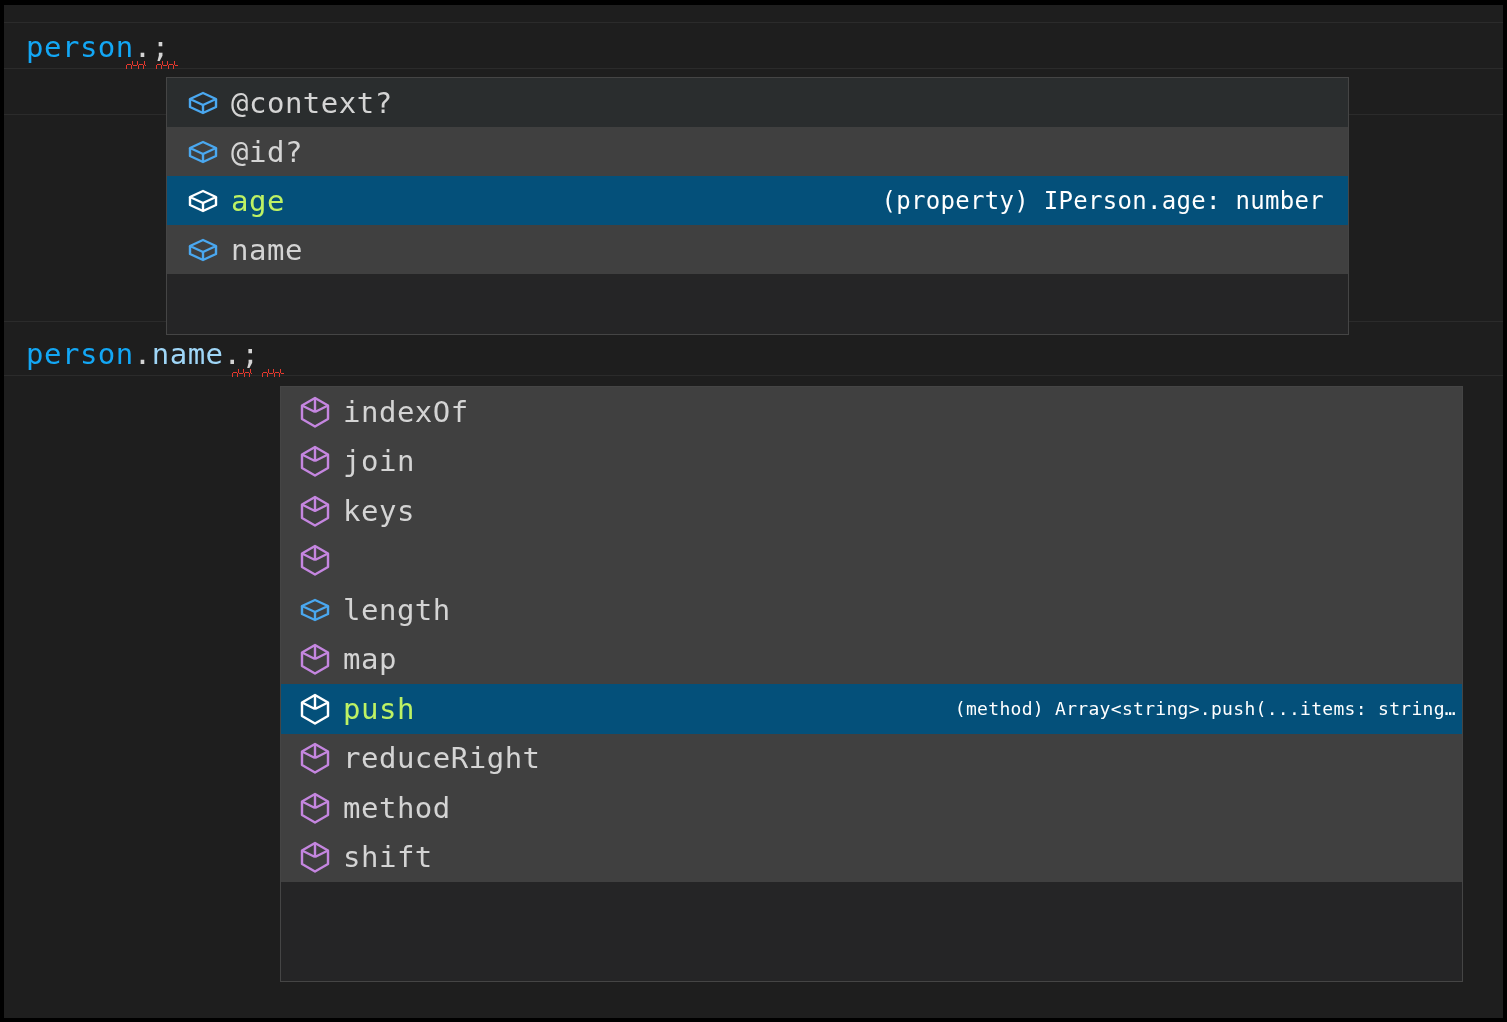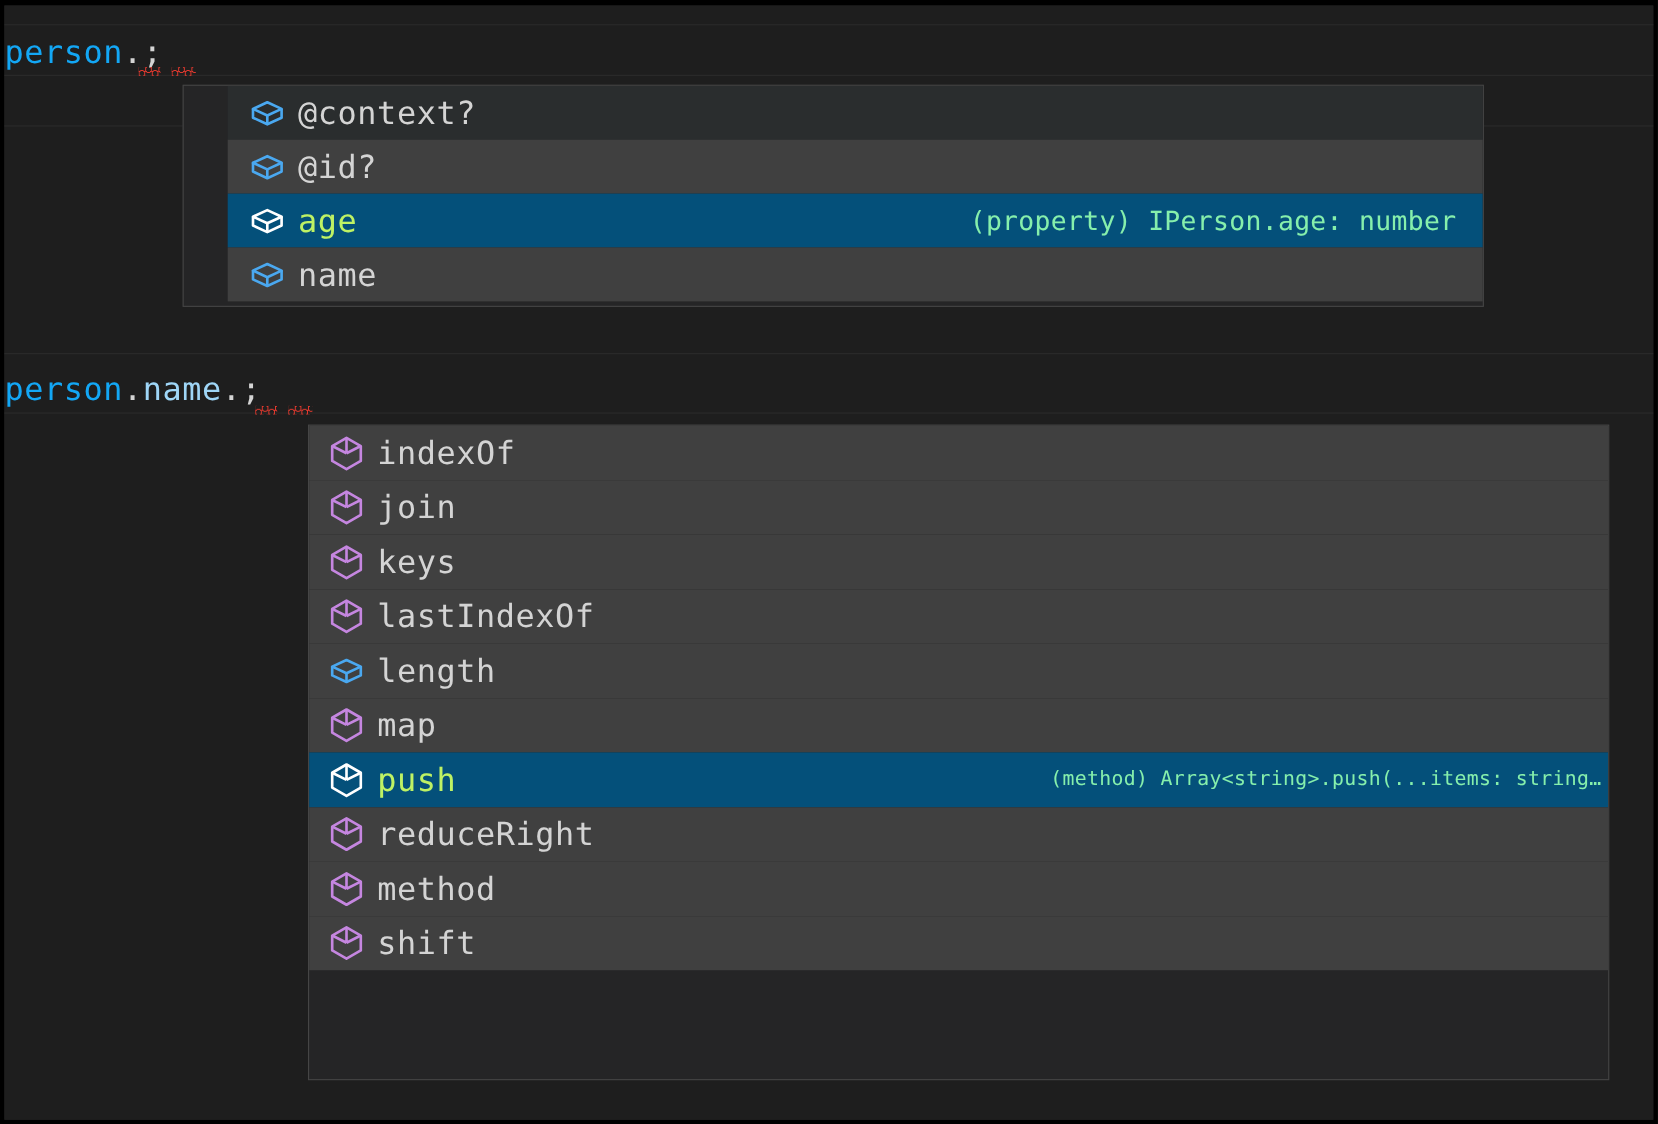--- a/index.html
+++ b/index.html
@@ -42,20 +42,21 @@
   .code-line {
     position: absolute;
     left: 0;
     right: 0;
     height: 46px;
     display: flex;
     align-items: center;
     font-size: 29px;
     letter-spacing: 0.5px;
     white-space: pre;
+    padding-left: 22px;
   }
   .tok-var   { color: #13a7f5; }
   .tok-prop  { color: #9fd6f7; }
   .tok-punct { color: #d4d4d4; }
 
   
   .squig {
     position: absolute;
     height: 8px;
     background-repeat: repeat-x;
@@ -98,29 +99,28 @@
   .row.focused .label { color: #bef264; }
 
   .detail {
     margin-left: auto;
     color: #c6d6e3;
     white-space: pre;
     letter-spacing: 0.3px;
     overflow: hidden;
     text-overflow: clip;
   }
-  .row.focused .detail { color: #86efac; }
+  .row.focused .detail { color: #ffffff; }
 
   
   #suggest-1 {
     left: 162px;
     top: 72px;
     width: 1183px;
-    height: 202px;
-    padding-left: 40px;
+    height: 258px;
   }
   #suggest-1 .row   { height: 49px; }
   #suggest-1 .ico   { width: 56px; margin-left: 8px; }
   #suggest-1 .label { font-size: 29px; }
   #suggest-1 .detail{ font-size: 24px; margin-right: 24px; }
 
   
   #suggest-2 {
     left: 276px;
     top: 381px;
@@ -243,21 +243,20 @@
         <span class="detail"></span>
       </div>
 
       <div class="row">
         <span class="ico">
           <svg width="34" height="34" viewBox="0 0 34 34">
             <path d="M17 3 L30 10.5 L30 24 L17 31.5 L4 24 L4 10.5 Z" fill="none" stroke="#c586e0" stroke-width="2.4" stroke-linejoin="round"></path>
             <path d="M17 3 L17 17 M17 17 L4 10.5 M17 17 L30 10.5" fill="none" stroke="#c586e0" stroke-width="2.4" stroke-linejoin="round"></path>
           </svg>
         </span>
-        <span class="label">lastIndexOf</span>
         <span class="detail"></span>
       </div>
 
       <div class="row">
         <span class="ico">
           <svg width="34" height="30" viewBox="0 0 34 30">
             <path d="M17 5 L30 11 L17 17 L4 11 Z" fill="none" stroke="#4aa8f0" stroke-width="2.4" stroke-linejoin="round"></path>
             <path d="M4 11 L4 19 L17 25 L30 19 L30 11" fill="none" stroke="#4aa8f0" stroke-width="2.4" stroke-linejoin="round"></path>
             <path d="M17 17 L17 25" fill="none" stroke="#4aa8f0" stroke-width="2.4"></path>
           </svg>

